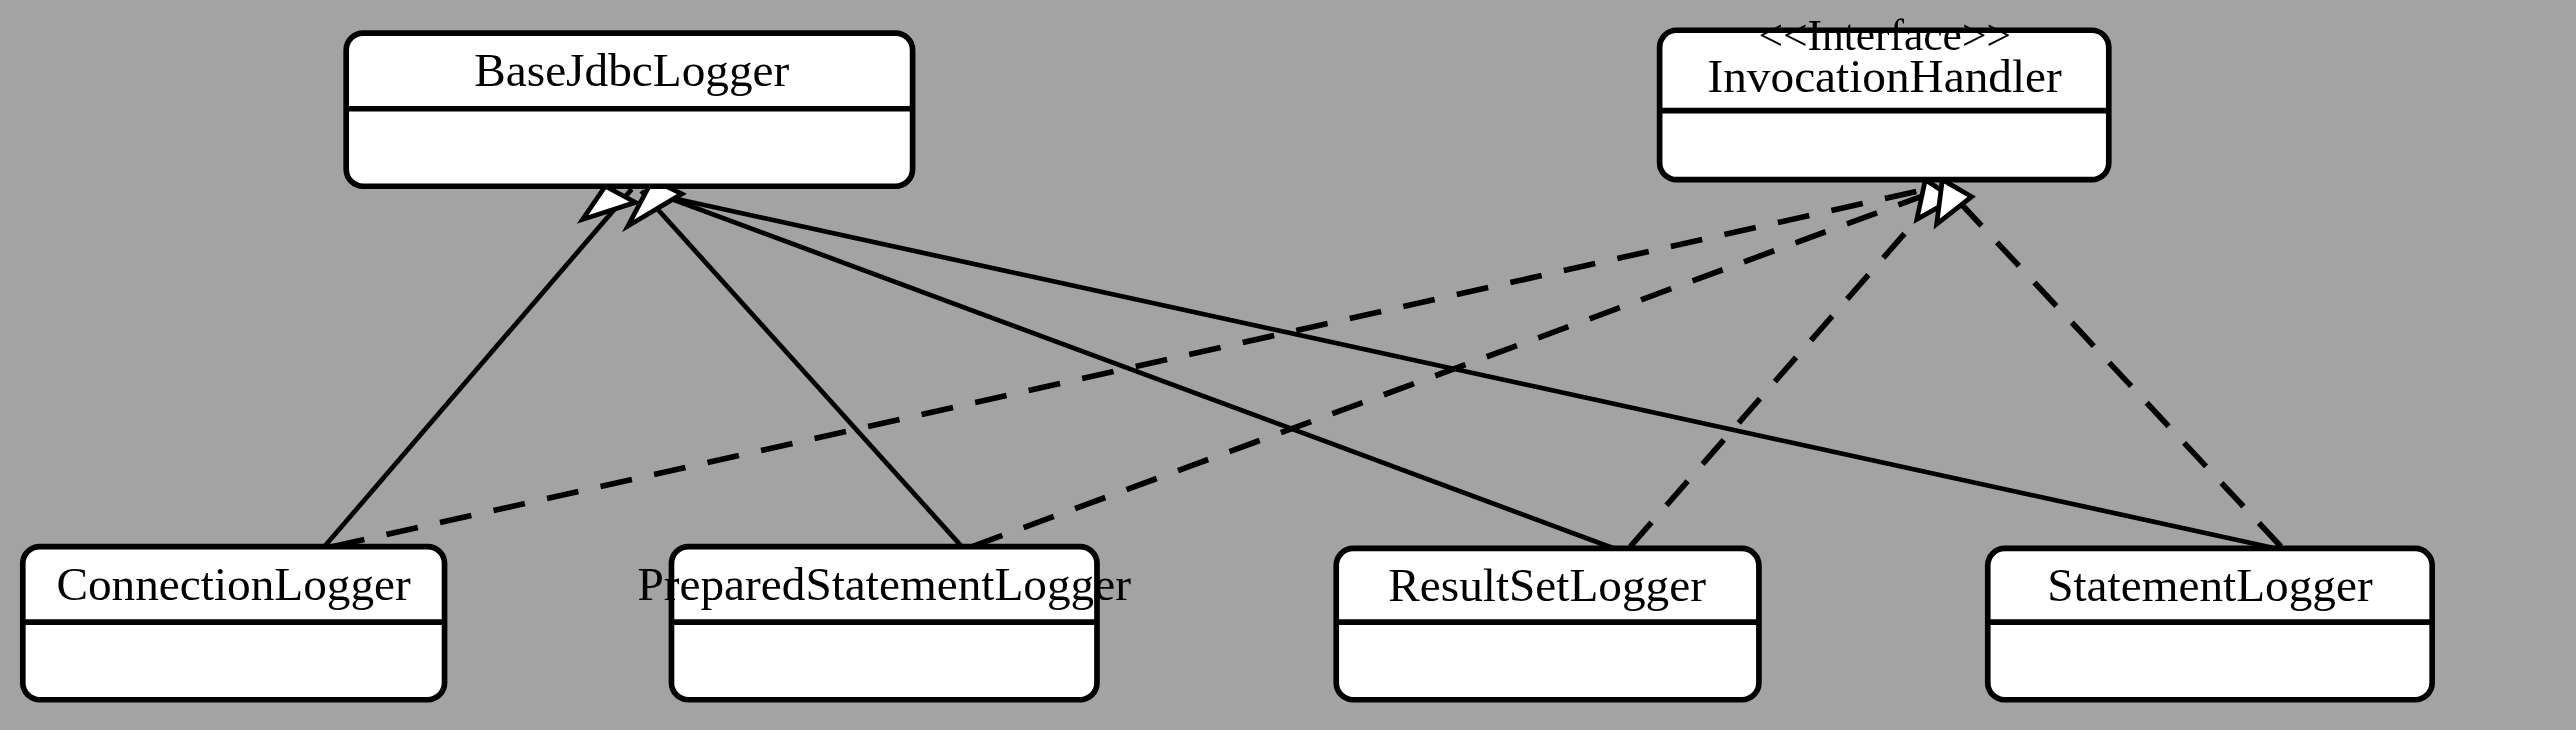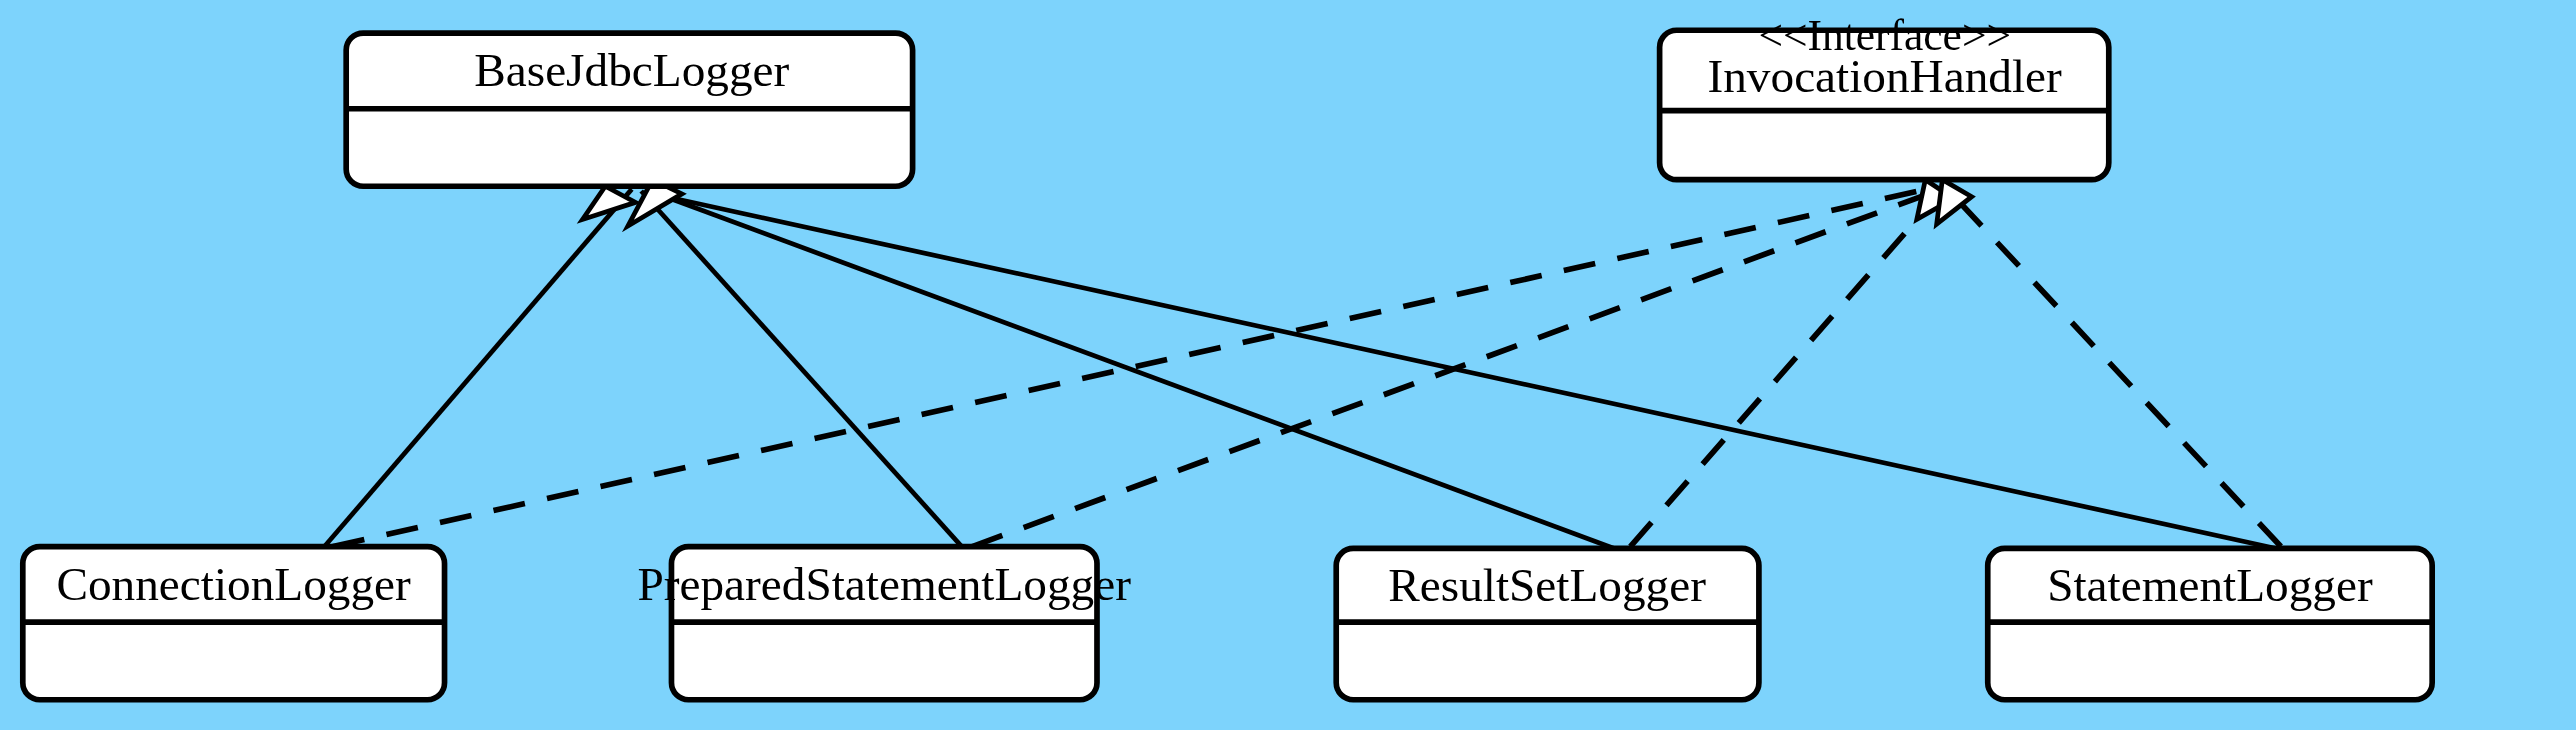--- a/index.html
+++ b/index.html
@@ -8,21 +8,21 @@
     padding: 0;
     background: #ffffff;
   }
   body {
     font-family: "Liberation Serif", "DejaVu Serif", serif;
   }
   #diagram-root {
     position: relative;
     width: 2576px;
     height: 730px;
-    background: #7dd3fc;
+    background: #a3a3a3;
     overflow: hidden;
   }
   #uml-svg {
     display: block;
     width: 2576px;
     height: 730px;
   }
   .cls-box-outline {
     fill: #ffffff;
     stroke: #000000;

